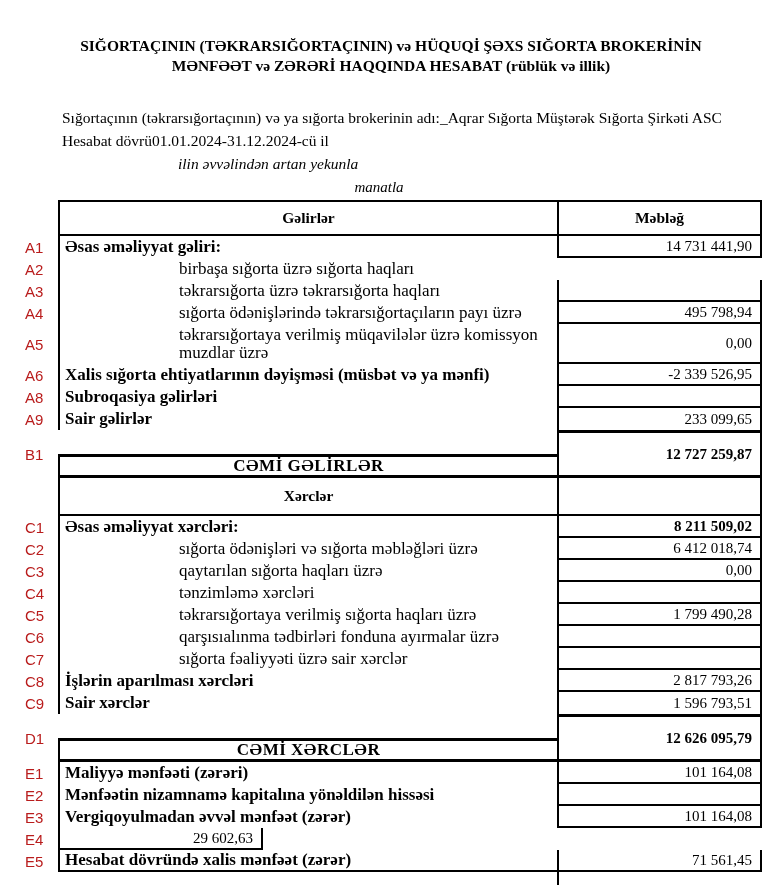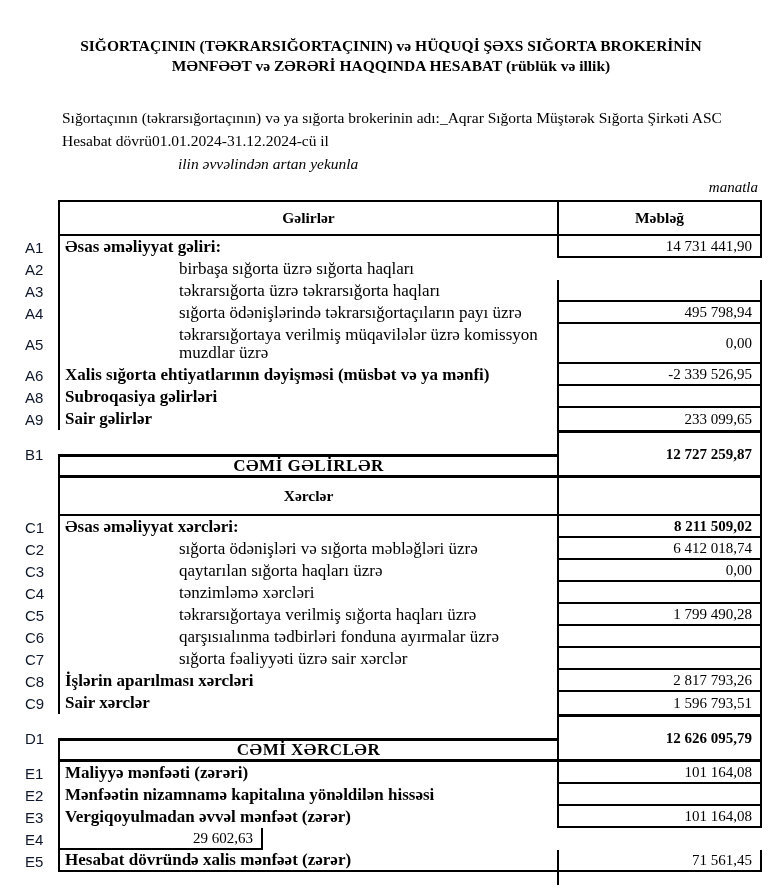--- a/index.html
+++ b/index.html
@@ -12,28 +12,28 @@
   .title {
     margin:36px 40px 0 40px; text-align:center;
     font-weight:bold; font-size:15.5px; line-height:20px;
     font-family:"Liberation Serif", serif;
   }
 
   .meta { margin:30px 0 0 62px; width:702px; font-size:15.5px; line-height:23px; }
   .meta .period-row { display:block; }
   .period-value { }
   .cumulative { margin-left:178px; font-style:italic; font-size:15.5px; line-height:23px; }
-  .currency { text-align:right; margin-right:24px; font-style:italic; font-size:15px; line-height:20px; margin-top:2px; }
+  .currency { text-align:center; margin-right:24px; font-style:italic; font-size:15px; line-height:20px; margin-top:2px; }
 
   .table-wrap { margin-top:3px; }
   .trow { display:flex; min-height:22px; box-sizing:border-box; }
   .lbl {
     width:58px; box-sizing:border-box; padding-left:25px;
     display:flex; align-items:center;
-    font-family:"Liberation Sans", sans-serif; font-size:15px; color:#0f172a;
+    font-family:"Liberation Sans", sans-serif; font-size:15px; color:#b91c1c;
   }
   .desc {
     width:499px; box-sizing:border-box; border-left:2px solid #000;
     display:flex; align-items:center; padding-left:5px;
     font-size:17px; white-space:pre-line; line-height:18px;
   }
   .amt {
     width:205px; box-sizing:border-box;
     border-left:2px solid #000; border-right:2px solid #000; border-bottom:2px solid #000;
     display:flex; align-items:center; justify-content:flex-end; padding-right:8px;

